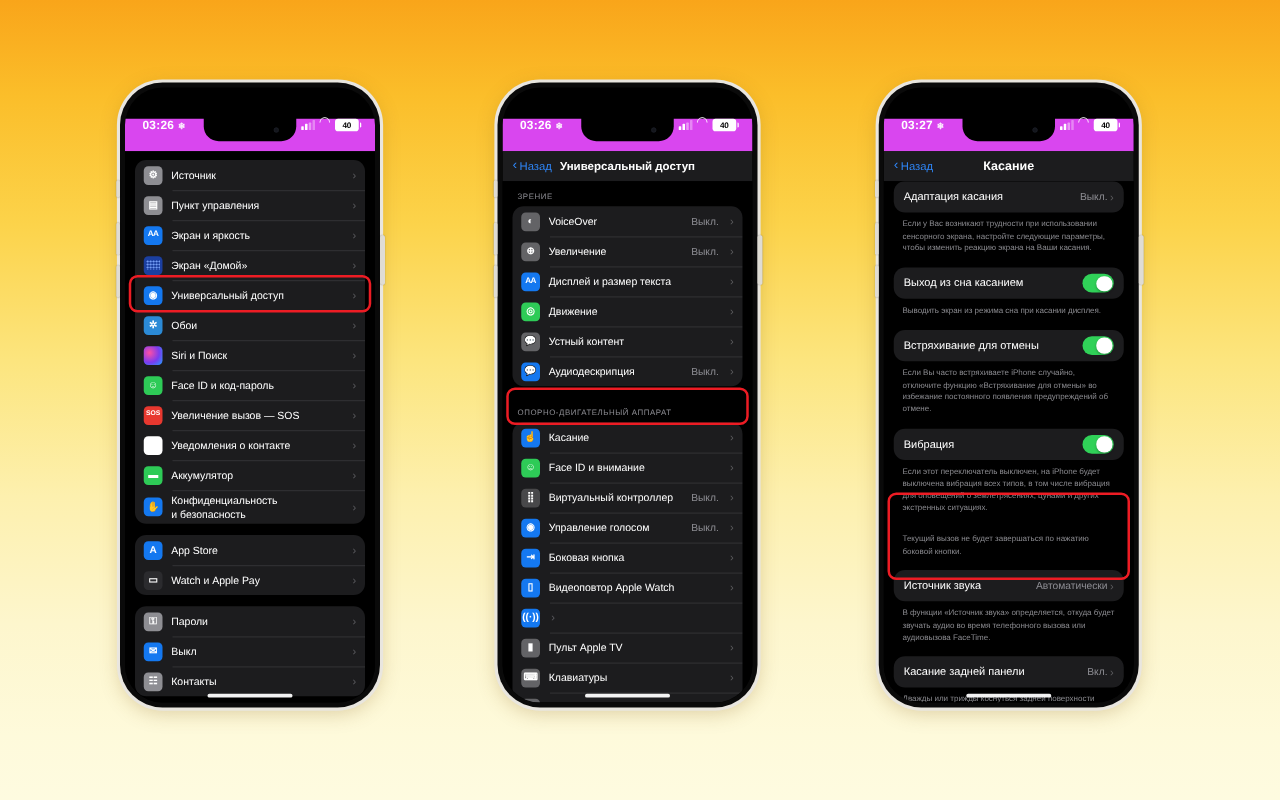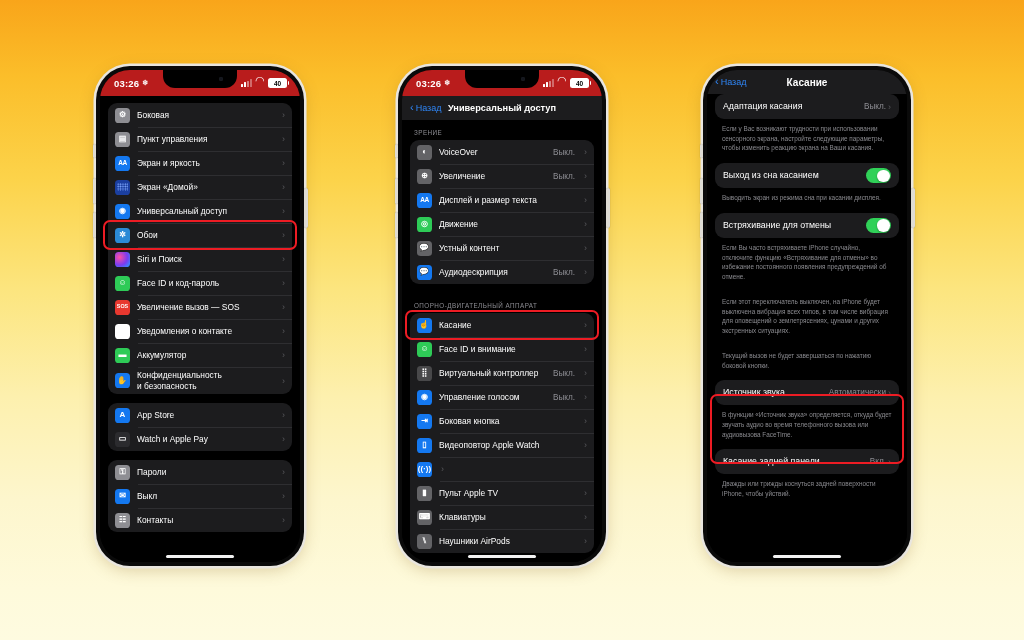--- a/index.html
+++ b/index.html
@@ -45,24 +45,25 @@
 
   .screen{
     position:relative; width:100%; height:100%;
     border-radius:30px; background:#000; overflow:hidden;
     display:flex; flex-direction:column;
   }
 
   
   .statusbar{
     position:relative; height:26px; flex:0 0 26px;
-    background:#b91c1c;
-    display:flex; align-items:center; justify-content:space-between;
+    background:#d946ef;
+    display:flex; align-items:flex-start; justify-content:space-between;
     padding:0 13px 0 14px;
     color:#fff;
+    margin-top:25px;
   }
   .notch{
     position:absolute; left:50%; transform:translateX(-50%);
     top:-4px; width:74px; height:22px; background:#000;
     border-radius:0 0 12px 12px;
   }
   .notch:before{ 
     content:""; position:absolute; right:14px; top:11px;
     width:4px; height:4px; border-radius:50%;
     background:#14161c; box-shadow:inset 0 0 1px #2a2f3a;
@@ -241,21 +242,21 @@
           <span class="wifi"></span>
           <span class="batt">40</span>
         </div>
       </div>
 
 
       <div class="body" id="p1body">
           <div class="group first">
             <div class="row">
               <span class="ic g-gear">⚙</span>
-              <span class="lbl">Боковая</span>
+              <span class="lbl">Источник</span>
               <span class="chev">›</span>
             </div>
             <div class="row">
               <span class="ic g-ctrl">▤</span>
               <span class="lbl">Пункт управления</span>
               <span class="chev">›</span>
             </div>
             <div class="row">
               <span class="ic g-aa">AA</span>
               <span class="lbl">Экран и яркость</span>
@@ -474,20 +475,37 @@
       </div>
   </div>
 
   <div class="phone p3">
     <div class="btn-side btn-mute"></div>
     <div class="btn-side btn-volup"></div>
     <div class="btn-side btn-voldn"></div>
     <div class="btn-side btn-power"></div>
 
     <div class="screen">
+      <div class="statusbar">
+        <div class="notch"></div>
+        <div class="sb-time">
+          <span>03:27</span>
+          <span class="sb-snow">❄</span>
+        </div>
+        <div class="sb-right">
+          <span class="bars">
+              <i></i>
+              <i></i>
+              <i></i>
+              <i></i>
+            </span>
+          <span class="wifi"></span>
+          <span class="batt">40</span>
+        </div>
+      </div>
 
       <div class="navbar">
         <div class="nav-back">
           <span class="chev-l">‹</span>
           <span>Назад</span>
         </div>
         <div class="nav-title">Касание</div>
       </div>
 
       <div class="body tight" id="p3body">
@@ -500,20 +518,24 @@
           <div class="card">
             <span class="lbl">Выход из сна касанием</span>
             <span class="tgl"></span>
           </div>
           <div class="note">Выводить экран из режима сна при касании дисплея.</div>
           <div class="card">
             <span class="lbl">Встряхивание для отмены</span>
             <span class="tgl"></span>
           </div>
           <div class="note">Если Вы часто встряхиваете iPhone случайно, отключите функцию «Встряхивание для отмены» во избежание постоянного появления предупреждений об отмене.</div>
+          <div class="card">
+            <span class="lbl">Вибрация</span>
+            <span class="tgl"></span>
+          </div>
           <div class="note">Если этот переключатель выключен, на iPhone будет выключена вибрация всех типов, в том числе вибрация для оповещений о землетрясениях, цунами и других экстренных ситуациях.</div>
           <div class="note">Текущий вызов не будет завершаться по нажатию боковой кнопки.</div>
           <div class="card">
             <span class="lbl">Источник звука</span>
             <span class="val">Автоматически</span>
             <span class="chev">›</span>
           </div>
           <div class="note">В функции «Источник звука» определяется, откуда будет звучать аудио во время телефонного вызова или аудиовызова FaceTime.</div>
           <div class="card">
             <span class="lbl">Касание задней панели</span>

